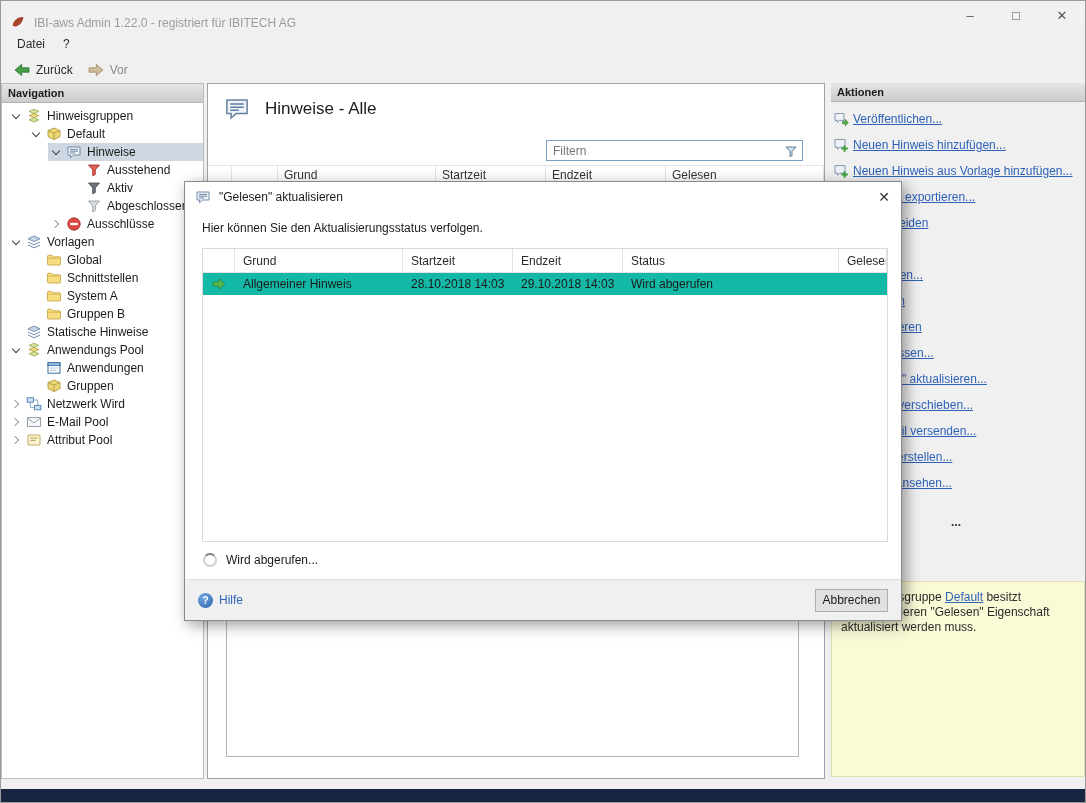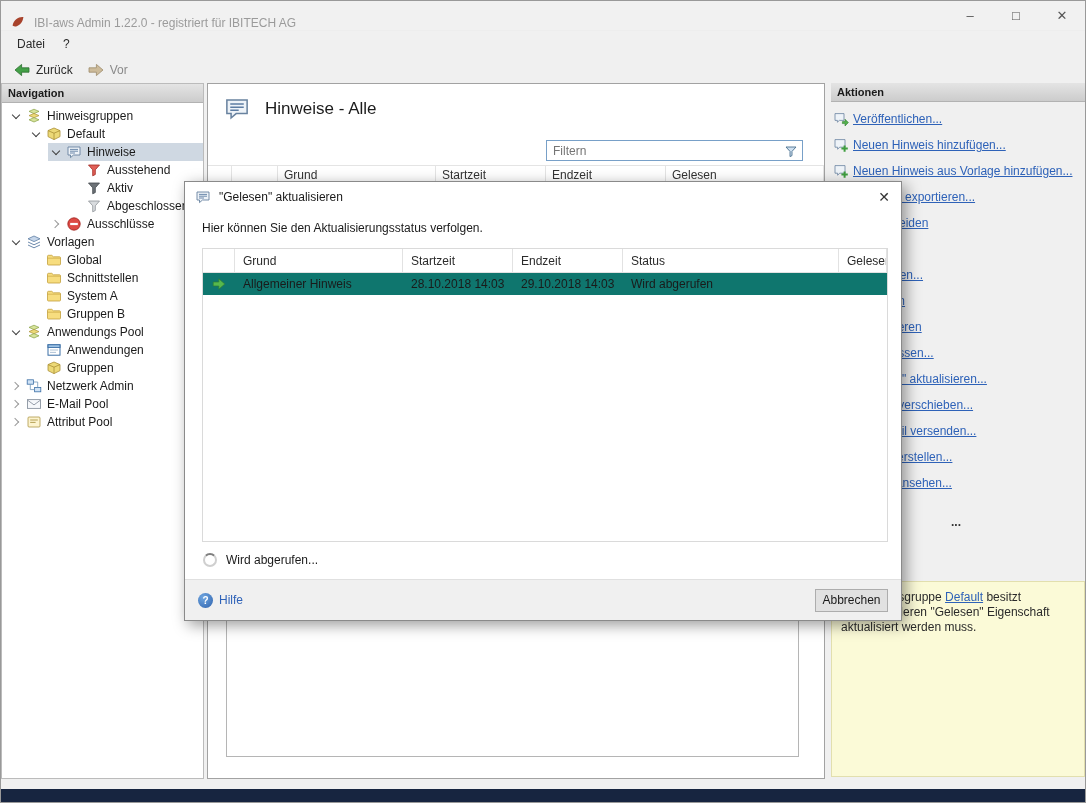--- a/index.html
+++ b/index.html
@@ -78,21 +78,21 @@
   .dialog{position:absolute;left:183px;top:180px;width:718px;height:440px;background:#fff;
           border:1px solid #8a8a8a;box-shadow:4px 4px 14px rgba(0,0,0,.4);z-index:10}
   .dlg-titlebar{height:30px;display:flex;align-items:center;padding-left:10px}
   .dlg-title{font-size:12px;color:#1a1a1a;margin-left:8px;flex:1}
   .dlg-close{width:34px;height:30px;display:flex;align-items:center;justify-content:center;font-size:14px;color:#333}
   .dlg-desc{margin:9px 17px 0;font-size:12px;color:#1a1a1a}
   .dlg-table{position:absolute;left:17px;right:13px;top:66px;height:294px;border:1px solid #dadada;background:#fff}
   .dlg-thead{display:flex;height:24px;border-bottom:1px solid #e2e2e2;font-size:12px;color:#2b2b2b}
   .dlg-thead .th{display:flex;align-items:center;padding-left:8px;border-right:1px solid #e2e2e2;
                  white-space:nowrap;overflow:hidden}
-  .dlg-tr{display:flex;height:22px;background:#0f766e;font-size:12px;color:#1a1a1a}
+  .dlg-tr{display:flex;height:22px;background:#14b8a6;font-size:12px;color:#1a1a1a}
   .dlg-tr .td{display:flex;align-items:center;padding-left:8px;white-space:nowrap;overflow:hidden}
   .dlg-tr .icon-td{justify-content:center;padding-left:0}
   .dlg-status{position:absolute;left:18px;top:371px;display:flex;align-items:center;gap:9px;
               font-size:12px;color:#1a1a1a}
   .spinner{width:14px;height:14px;border:2px solid #cfcfcf;border-top-color:#7f7f7f;border-radius:50%;
            animation:spin 1.1s linear infinite;flex:none}
   @keyframes spin{to{transform:rotate(360deg)}}
   .dlg-footer{position:absolute;left:0;right:0;bottom:0;height:41px;background:#f0f0f0;border-top:1px solid #e0e0e0;
               display:flex;align-items:center;padding:0 13px}
   .help-link{display:flex;align-items:flex-start;gap:6px;color:#2e62b8;font-size:12px;cursor:pointer}
@@ -296,20 +296,33 @@
               <path d="M1.5 4.2c0-.5.4-.9.9-.9h3.4l1.6 1.5h6.2c.5 0 .9.4.9.9v6.4c0 .5-.4.9-.9.9H2.4c-.5 0-.9-.4-.9-.9Z" fill="#f7dd7f" stroke="#c3a03c" stroke-width=".8"></path>
               <path d="M1.5 6.2h13" stroke="#c3a03c" stroke-width=".6"></path>
             </svg>
           </span>
           <span class="tree-label">Gruppen B</span>
         </span>
       </div>
       <div class="tree-row">
         <span class="tree-indent" style="width: 6px;"></span>
         <span class="tree-content">
+          <span class="chev none"></span>
+          <span class="icon">
+            <svg viewBox="0 0 16 16">
+              <path d="M8 2 14 4.8 8 7.6 2 4.8Z" fill="#c6d6ea" stroke="#5d7da3" stroke-width=".8"></path>
+              <path d="M2 8l6 2.8L14 8M2 11l6 2.8L14 11" fill="none" stroke="#5d7da3" stroke-width=".9"></path>
+            </svg>
+          </span>
+          <span class="tree-label">Statische Hinweise</span>
+        </span>
+      </div>
+      <div class="tree-row">
+        <span class="tree-indent" style="width: 6px;"></span>
+        <span class="tree-content">
           <span class="chev expanded"></span>
           <span class="icon">
             <svg viewBox="0 0 16 16">
               <path d="M8 1.2 13 3.4 8 5.6 3 3.4Z" fill="#d7e39a" stroke="#86a043" stroke-width=".7"></path>
               <path d="M8 5.4 13 7.6 8 9.8 3 7.6Z" fill="#ecd977" stroke="#ab8f35" stroke-width=".7"></path>
               <path d="M8 9.6 13 11.8 8 14 3 11.8Z" fill="#d7e39a" stroke="#86a043" stroke-width=".7"></path>
             </svg>
           </span>
           <span class="tree-label">Anwendungs Pool</span>
         </span>
@@ -345,21 +358,21 @@
         <span class="tree-indent" style="width: 6px;"></span>
         <span class="tree-content">
           <span class="chev collapsed"></span>
           <span class="icon">
             <svg viewBox="0 0 16 16">
               <rect x="1.2" y="1.8" width="6.2" height="4.4" fill="#cfe2f5" stroke="#3a6ea5" stroke-width=".8"></rect>
               <rect x="8.6" y="9.4" width="6.2" height="4.4" fill="#cfe2f5" stroke="#3a6ea5" stroke-width=".8"></rect>
               <path d="M4.3 6.2v5.4h4.3M11.7 9.4V4h-4" fill="none" stroke="#6f94b8" stroke-width=".8"></path>
             </svg>
           </span>
-          <span class="tree-label">Netzwerk Admin</span>
+          <span class="tree-label">Netzwerk Wird</span>
         </span>
       </div>
       <div class="tree-row">
         <span class="tree-indent" style="width: 6px;"></span>
         <span class="tree-content">
           <span class="chev collapsed"></span>
           <span class="icon">
             <svg viewBox="0 0 16 16">
               <rect x="1.5" y="3.6" width="13" height="8.8" fill="#f6f8fb" stroke="#8b94a1" stroke-width=".9"></rect>
               <path d="m1.5 4.1 6.5 4.8L14.5 4.1" fill="none" stroke="#8b94a1" stroke-width=".9"></path>

